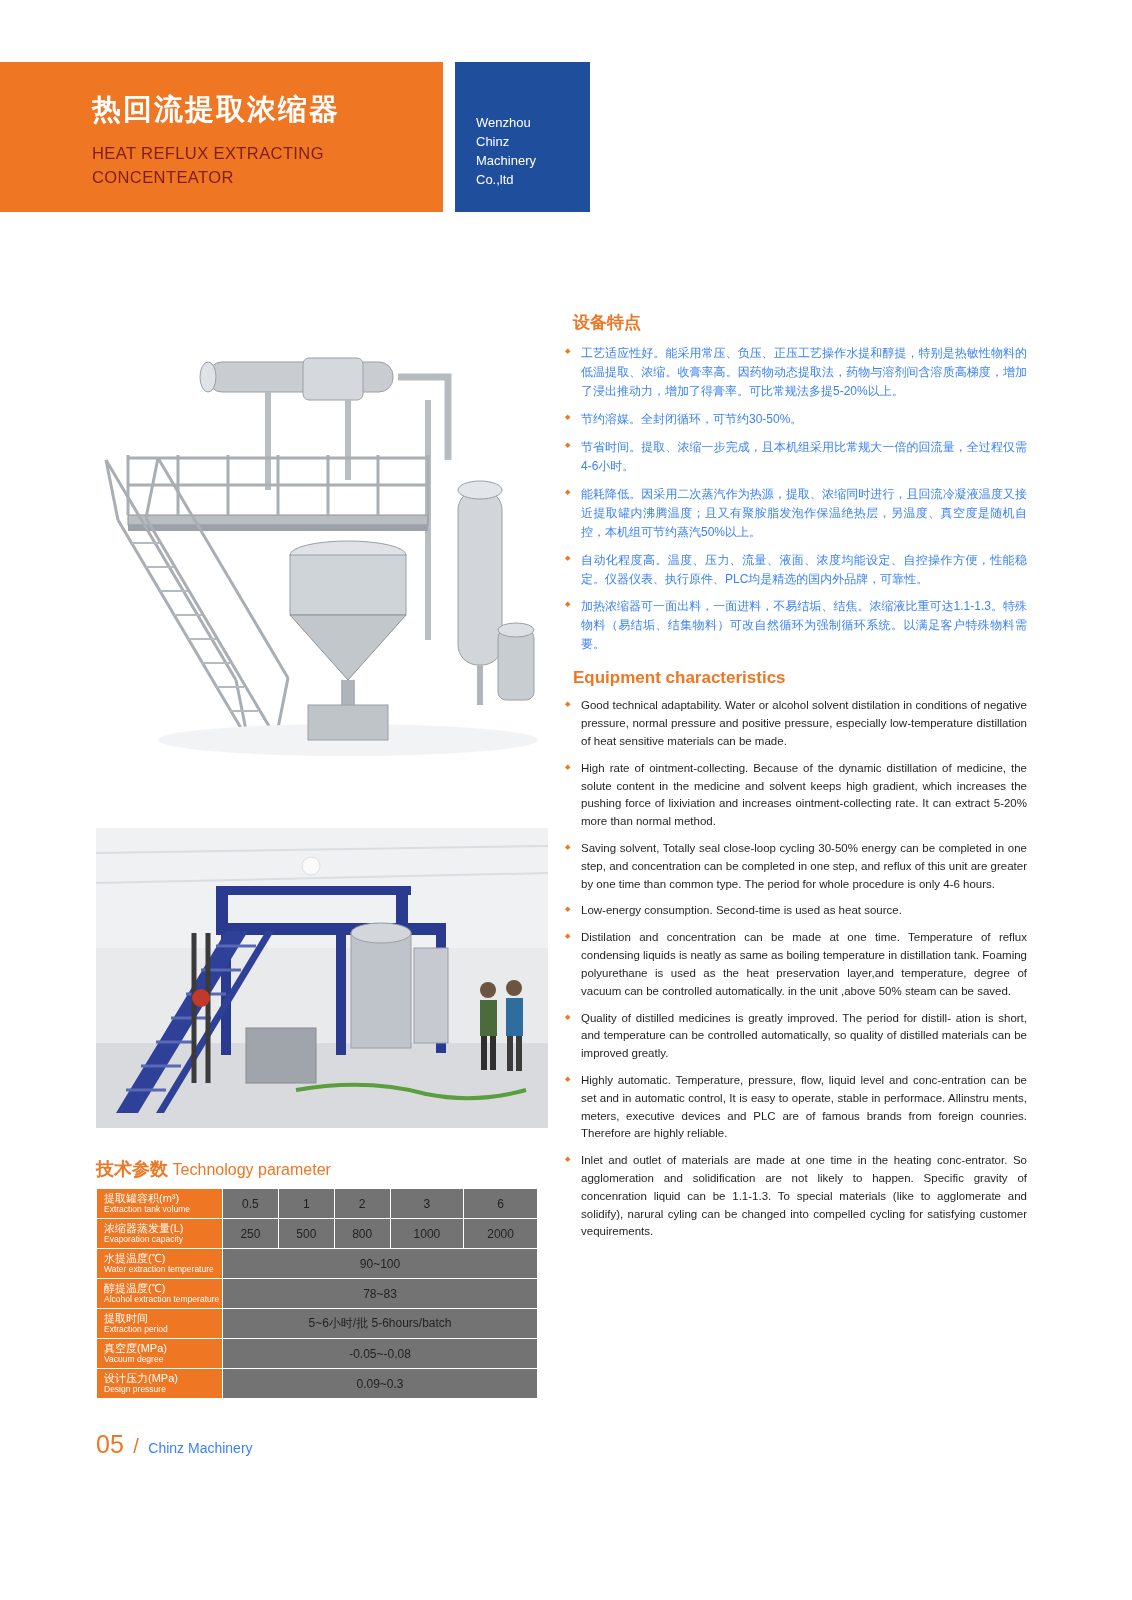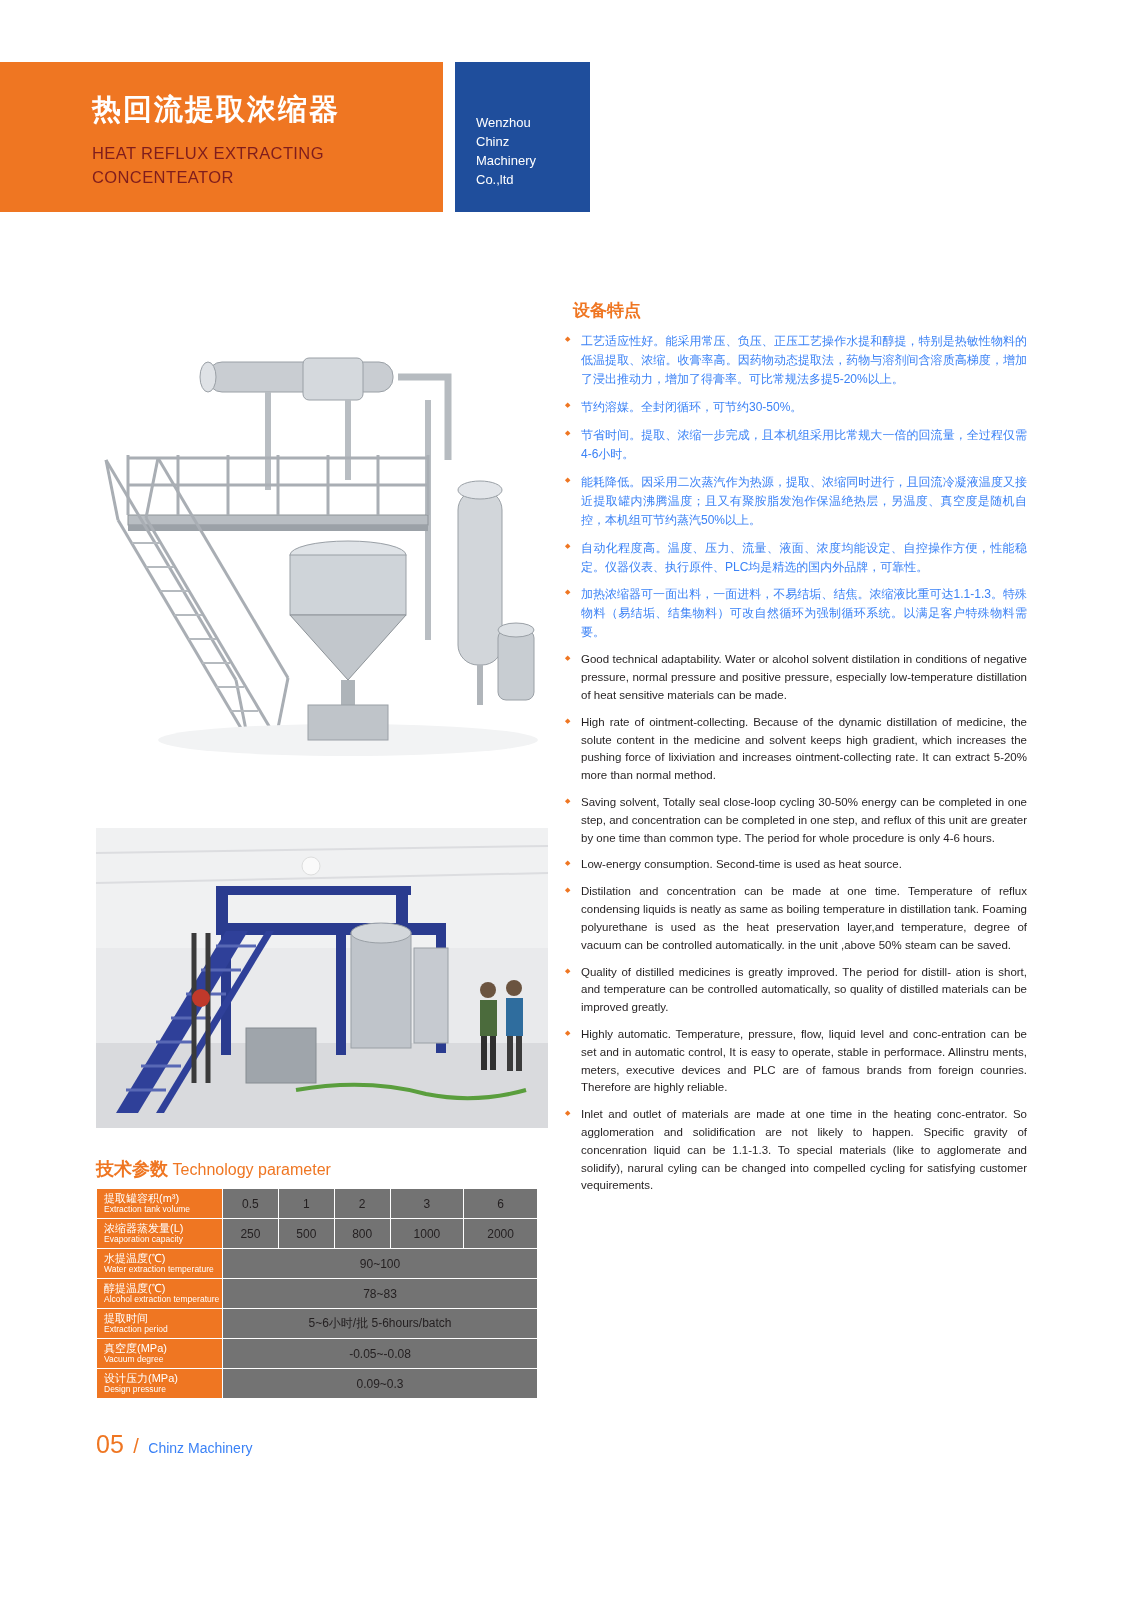--- a/index.html
+++ b/index.html
@@ -88,21 +88,21 @@
   
   .footer { position:absolute; left:96px; top:1430px; }
   .footer .pg { font-size:25px; color:#ef7622; }
   .footer .sl { font-size:20px; color:#ef7622; margin:0 5px; }
   .footer .nm { font-size:14px; color:#3b82f6; }
 
   
   .right-col { position:absolute; left:565px; top:295px; width:462px; }
   .sec-title-cn {
     color:#ef7622; font-size:17px; font-weight:bold;
-    margin:4px 0 10px 8px;
+    margin:16px 0 10px 8px;
   }
   .sec-title-en {
     color:#ef7622; font-size:17px; font-weight:bold;
     margin:14px 0 9px 8px;
   }
   ul.bul { list-style:none; margin:0; padding:0; }
   ul.bul li {
     position:relative;
     padding-left:16px;
     margin-bottom:9px;
@@ -340,20 +340,21 @@
   <div class="sec-title-cn">设备特点</div>
   <ul class="bul cn">
     <li>工艺适应性好。能采用常压、负压、正压工艺操作水提和醇提，特别是热敏性物料的低温提取、浓缩。收膏率高。因药物动态提取法，药物与溶剂间含溶质高梯度，增加了浸出推动力，增加了得膏率。可比常规法多提5-20%以上。</li>
     <li>节约溶媒。全封闭循环，可节约30-50%。</li>
     <li>节省时间。提取、浓缩一步完成，且本机组采用比常规大一倍的回流量，全过程仅需4-6小时。</li>
     <li>能耗降低。因采用二次蒸汽作为热源，提取、浓缩同时进行，且回流冷凝液温度又接近提取罐内沸腾温度；且又有聚胺脂发泡作保温绝热层，另温度、真空度是随机自控，本机组可节约蒸汽50%以上。</li>
     <li>自动化程度高。温度、压力、流量、液面、浓度均能设定、自控操作方便，性能稳定。仪器仪表、执行原件、PLC均是精选的国内外品牌，可靠性。</li>
     <li>加热浓缩器可一面出料，一面进料，不易结垢、结焦。浓缩液比重可达1.1-1.3。特殊物料（易结垢、结集物料）可改自然循环为强制循环系统。以满足客户特殊物料需要。</li>
   </ul>
 
+  <div class="sec-title-en">Equipment characteristics</div>
   <ul class="bul en">
     <li>Good technical adaptability. Water or alcohol solvent distilation in conditions of negative pressure, normal pressure and positive pressure, especially low-temperature distillation of heat sensitive materials can be made.</li>
     <li>High rate of ointment-collecting. Because of the dynamic distillation of medicine, the solute content in the medicine and solvent keeps high gradient, which increases the pushing force of lixiviation and increases ointment-collecting rate. It can extract 5-20% more than normal method.</li>
     <li>Saving solvent, Totally seal close-loop cycling 30-50% energy can be completed in one step, and concentration can be completed in one step, and reflux of this unit are greater by one time than common type. The period for whole procedure is only 4-6 hours.</li>
     <li>Low-energy consumption. Second-time is used as heat source.</li>
     <li>Distilation and concentration can be made at one time. Temperature of reflux condensing liquids is neatly as same as boiling temperature in distillation tank. Foaming polyurethane is used as the heat preservation layer,and temperature, degree of vacuum can be controlled automatically. in the unit ,above 50% steam can be saved.</li>
     <li>Quality of distilled medicines is greatly improved. The period for distill- ation is short, and temperature can be controlled automatically, so quality of distilled materials can be improved greatly.</li>
     <li>Highly automatic. Temperature, pressure, flow, liquid level and conc-entration can be set and in automatic control, It is easy to operate, stable in performace. Allinstru ments, meters, executive devices and PLC are of famous brands from foreign counries. Therefore are highly reliable.</li>
     <li>Inlet and outlet of materials are made at one time in the heating conc-entrator. So agglomeration and solidification are not likely to happen. Specific gravity of concenration liquid can be 1.1-1.3. To special materials (like to agglomerate and solidify), narural cyling can be changed into compelled cycling for satisfying customer vequirements.</li>
   </ul>

